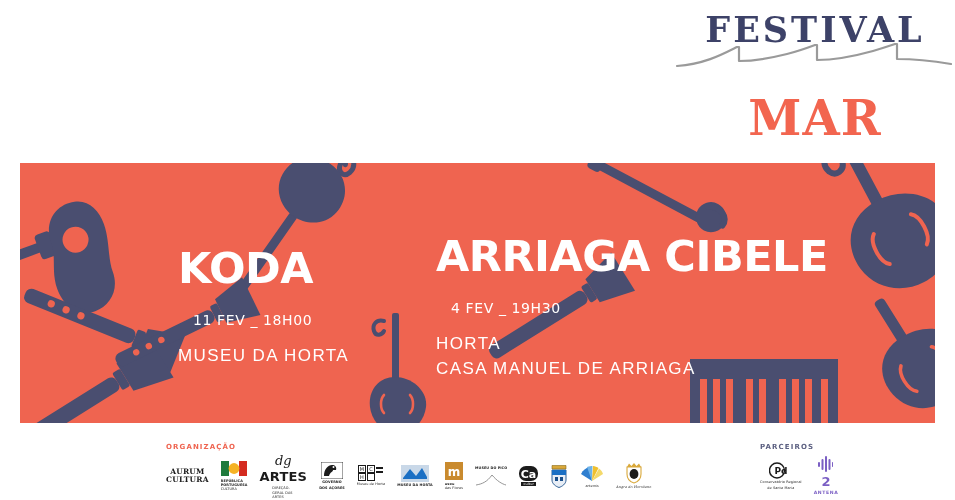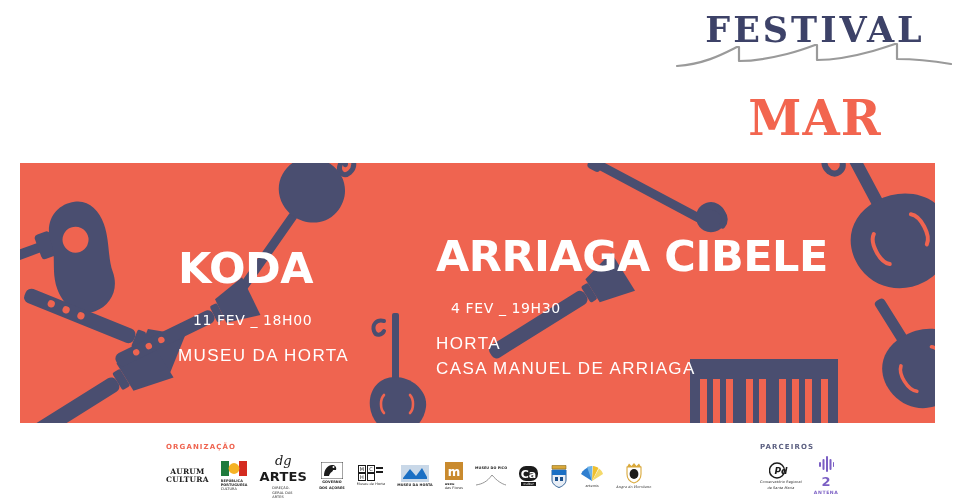--- a/index.html
+++ b/index.html
@@ -483,21 +483,21 @@
 
     </div>
   </div>
 
   <div class="footer-group footer-group-part">
     <div class="footer-label label-part">PARCEIROS</div>
 
     <div class="logo-row">
 
       <div class="plogo">
-        <div class="col" style="gap:1px;font-style:italic;">
+        <div class="col" style="gap:1px;">
           <svg width="24" height="17" viewBox="0 0 24 17">
             <circle cx="8" cy="8.5" r="7.5" fill="none" stroke="#1b1b1b" stroke-width="1.4"></circle>
             <text x="12" y="12" font-family="DejaVu Sans" font-size="9" font-weight="bold" text-anchor="middle" fill="#1b1b1b">Pd</text>
           </svg>
           <div class="micro">Conservatório Regional</div>
           <div class="micro">de Santa Maria</div>
         </div>
       </div>
 
       <div class="plogo">

